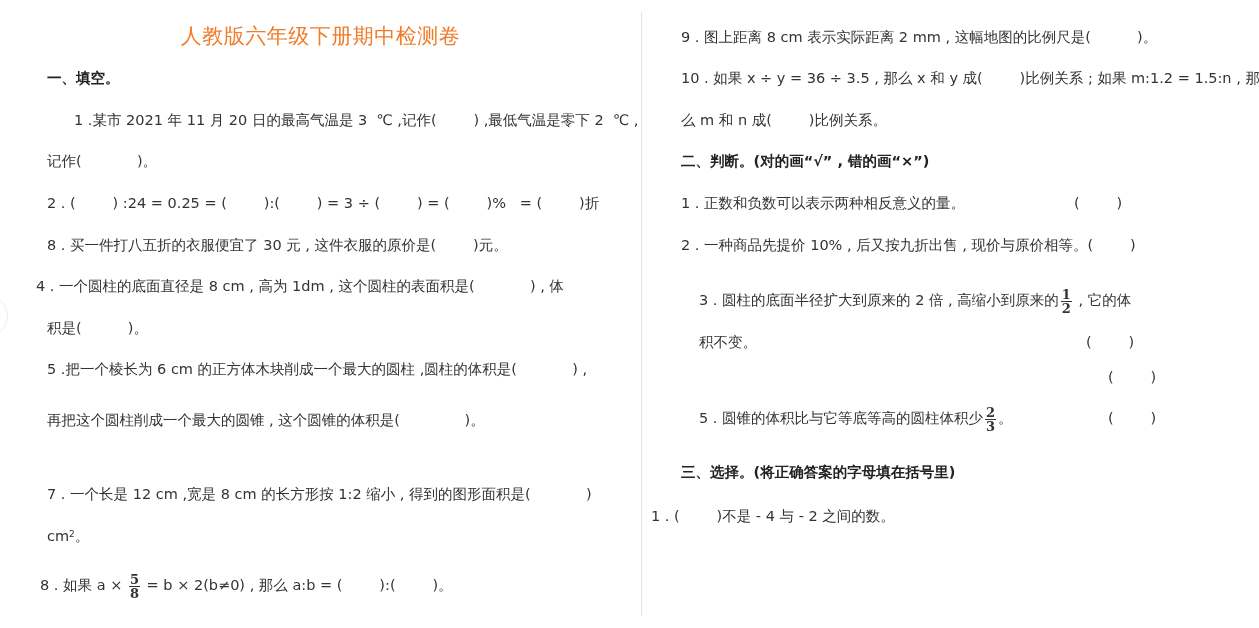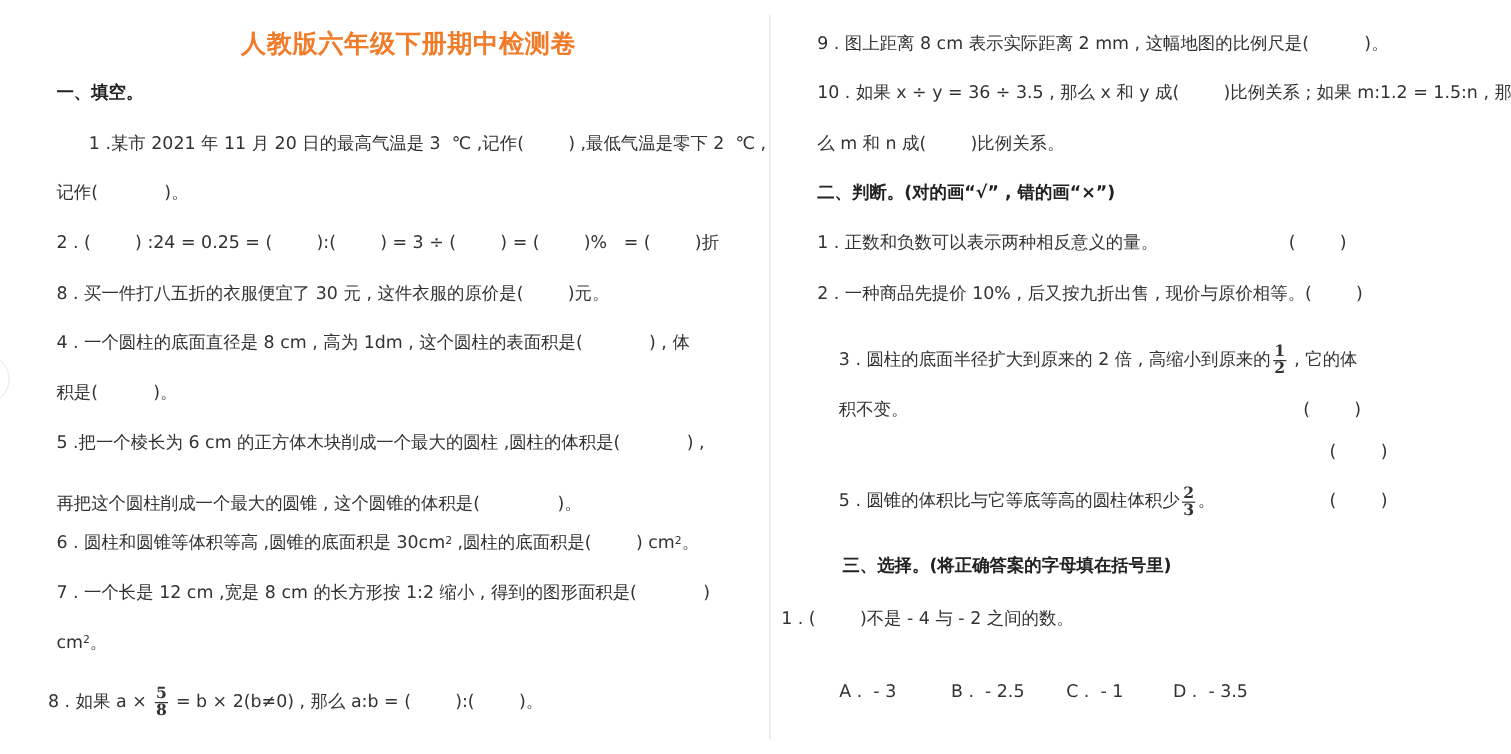--- a/index.html
+++ b/index.html
@@ -12,23 +12,22 @@
   .col-divider {
     position: absolute; left: 641px; top: 12px; width: 1px; height: 604px;
     background: #e2e2e2;
   }
   .side-circle {
     position: absolute; left: -34px; top: 295px; width: 40px; height: 40px;
     border: 1px solid #ececec; border-radius: 50%;
   }
   .title {
     position: absolute; top: 22px; left: 0; width: 641px; text-align: center;
-    color: #f07c2a; font-size: 21px; font-weight: bold; letter-spacing: 0.5px;
+    color: #f07c2a; font-size: 21px; font-weight: normal; letter-spacing: 0.5px;
     font-family: "DejaVu Sans", sans-serif;
-    margin-left: 20px;
   }
   .line {
     position: absolute; font-size: 14.5px; white-space: pre; line-height: 20px;
     color: #333;
   }
   .section { font-weight: bold; color: #222; }
   .frac {
     display: inline-block; vertical-align: middle; text-align: center;
     font-family: "DejaVu Serif", serif; font-weight: bold; font-size: 13px;
     line-height: 13px; margin: 0 2px;
@@ -49,27 +48,26 @@
 
   <div class="line section" style="left:47px; top:68px;text-align:right;">一、填空。</div>
 
   <div class="line" style="left:62px; top:110px;margin-left:12px;">1 .某市 2021 年 11 月 20 日的最高气温是 3  ℃ ,记作(        ) ,最低气温是零下 2  ℃ ,</div>
   <div class="line" style="left:47px; top:151px;">记作(            )。</div>
 
   <div class="line" style="left:47px; top:193px;">2 . (        ) :24 = 0.25 = (        ):(        ) = 3 ÷ (        ) = (        )%   = (        )折</div>
 
   <div class="line" style="left:47px; top:235px;">8 . 买一件打八五折的衣服便宜了 30 元 , 这件衣服的原价是(        )元。</div>
 
-  <div class="line" style="left:47px; top:276px;">4 . 一个圆柱的底面直径是 8 cm , 高为 1dm , 这个圆柱的表面积是(            ) , 体</div>
+  <div class="line" style="left:36px; top:276px;">4 . 一个圆柱的底面直径是 8 cm , 高为 1dm , 这个圆柱的表面积是(            ) , 体</div>
   <div class="line" style="left:47px; top:318px;">积是(          )。</div>
 
   <div class="line" style="left:47px; top:359px;">5 .把一个棱长为 6 cm 的正方体木块削成一个最大的圆柱 ,圆柱的体积是(            ) ,</div>
   <div class="line" style="left:47px; top:410px;">再把这个圆柱削成一个最大的圆锥 , 这个圆锥的体积是(              )。</div>
 
-  <div class="line" style="left:47px; top:443px;"><span>6 . 圆柱和圆锥等体积等高 ,圆锥的底面积是 30cm</span><sup>2</sup><span> ,圆柱的底面积是(        ) cm</span><sup>2</sup><span>。</span></div>
 
   <div class="line" style="left:47px; top:484px;">7 . 一个长是 12 cm ,宽是 8 cm 的长方形按 1:2 缩小 , 得到的图形面积是(            )</div>
   <div class="line" style="left:47px; top:526px;"><span>cm</span><sup>2</sup><span>。</span></div>
 
   <div class="line" style="left:40px; top:567px; line-height:36px;"><span>8 . 如果 a × </span><span class="frac"><span class="num">5</span><span>8</span></span><span> = b × 2(b≠0) , 那么 a:b = (        ):(        )。</span></div>
 
   <div class="line" style="left:681px; top:27px;">9 . 图上距离 8 cm 表示实际距离 2 mm , 这幅地图的比例尺是(          )。</div>
   <div class="line" style="left:681px; top:68px;">10 . 如果 x ÷ y = 36 ÷ 3.5 , 那么 x 和 y 成(        )比例关系 ; 如果 m:1.2 = 1.5:n , 那</div>
   <div class="line section" style="left:681px; top:151px;">二、判断。(对的画“√” , 错的画“×”)</div>
 
@@ -82,20 +80,17 @@
 
   <div class="line" style="left:699px; top:282px; line-height:36px;"><span>3 . 圆柱的底面半径扩大到原来的 2 倍 , 高缩小到原来的</span><span class="frac"><span class="num">1</span><span>2</span></span><span> , 它的体</span></div>
   <div class="line" style="left:699px; top:332px;">积不变。</div>
   <div class="line" style="left:1086px; top:332px;">(        )</div>
 
   <div class="line" style="left:1108px; top:367px;">(        )</div>
 
   <div class="line" style="left:699px; top:400px; line-height:36px;"><span>5 . 圆锥的体积比与它等底等高的圆柱体积少</span><span class="frac"><span class="num">2</span><span>3</span></span><span>。</span></div>
   <div class="line" style="left:1108px; top:408px;">(        )</div>
 
-  <div class="line section" style="left:681px; top:462px;margin-left:21px;">三、选择。(将正确答案的字母填在括号里)</div>
+  <div class="line section" style="left:681px; top:462px;">三、选择。(将正确答案的字母填在括号里)</div>
 
   <div class="line" style="left:651px; top:506px;">1 . (        )不是 - 4 与 - 2 之间的数。</div>
 
-  <div class="line" style="left:681px; top:547px;">
-    <span class="opt" style="width:93px;">A .  - 3</span><span class="opt" style="width:96px;">B .  - 2.5</span><span class="opt" style="width:89px;">C .  - 1</span><span class="opt">D .  - 3.5</span>
-  </div>
 </div>
 
 </body></html>

